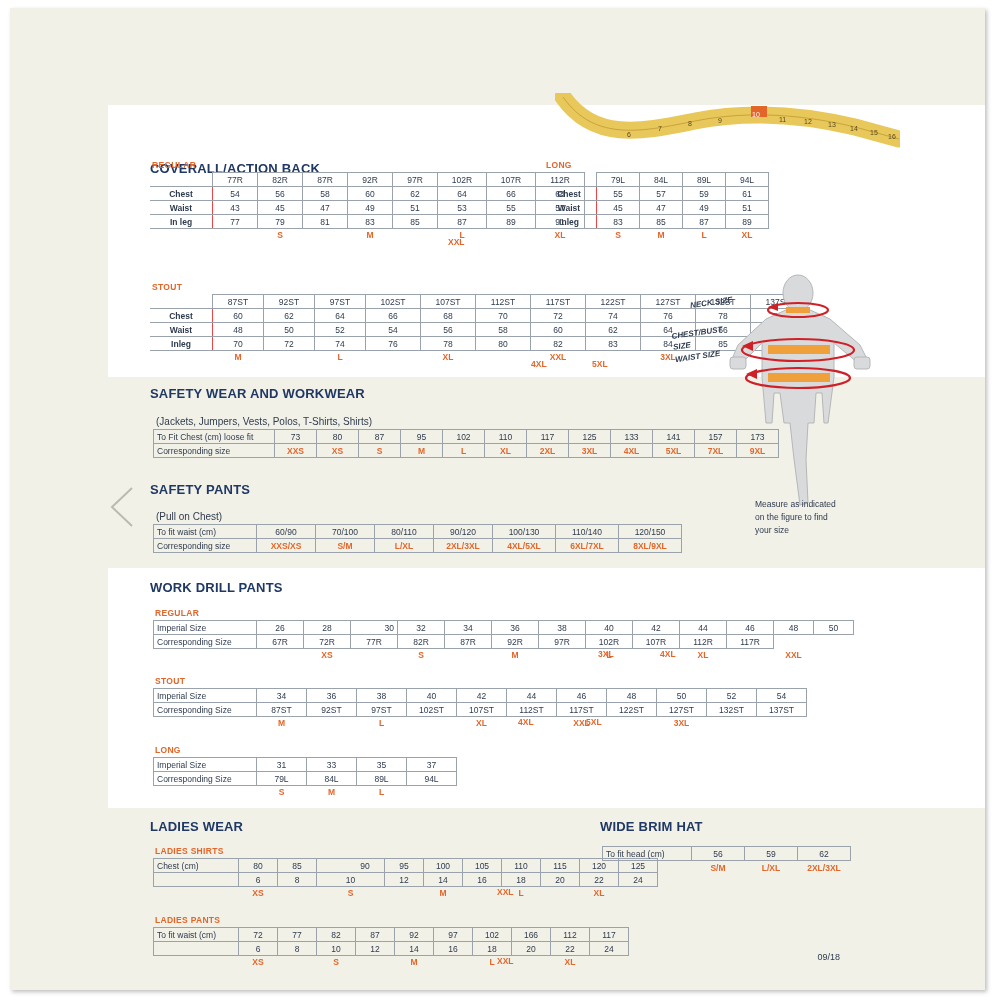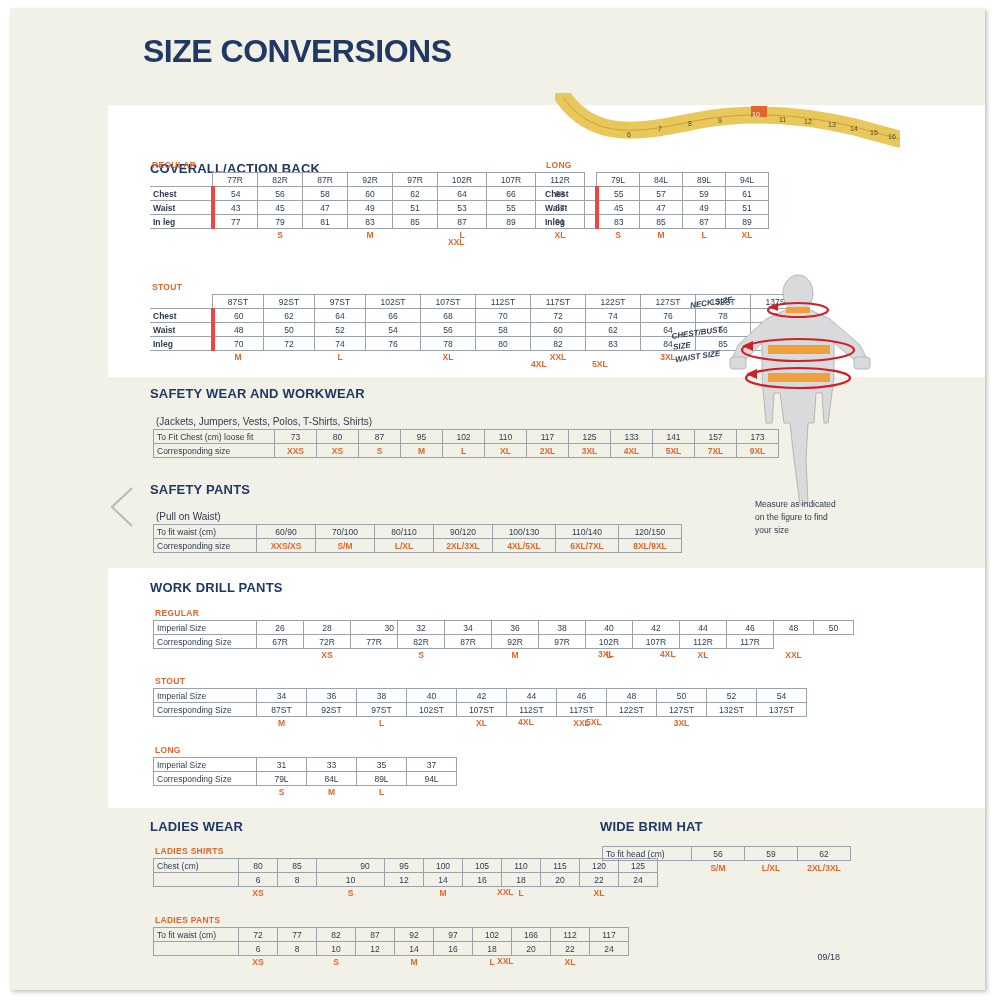--- a/index.html
+++ b/index.html
@@ -51,21 +51,21 @@
   }
   table.grid{
     position:absolute;border-collapse:collapse;
     font-size:8.5px;color:#2e3b4e;
   }
   table.grid td{
     border:1px solid #9aa2ab;
     height:13px;padding:0 3px;text-align:center;white-space:nowrap;
   }
   table.grid td.rowhead{
-    text-align:left;font-weight:bold;border-left:none;border-right:4px solid #ef4444;
+    text-align:center;font-weight:bold;border-left:none;border-right:1px solid #ef4444;
   }
   table.grid td.noborder{
     border:none;
   }
   table.grid tr.sizes td{
     border:none;color:#e2662a;font-weight:bold;font-size:8.5px;height:12px;
   }
   table.grid td.lbl{
     text-align:left;font-weight:normal;border:1px solid #9aa2ab;
   }
@@ -92,21 +92,20 @@
 
 <div class="page">
   <div class="sheet">
 
     <div class="band" style="top:97px;height:272px;"></div>
     <div class="band" style="top:560px;height:240px;"></div>
 
     <div class="left-strip" style="top:0;height:0;"></div>
 
     <div class="title-wrap">
-      <h1>SIZE CONVERSIONS</h1>
     </div>
 
     <svg class="tape" viewBox="0 0 345 58">
       <path d="M8,4 C40,50 90,38 140,28 C195,17 250,22 300,34 L344,46" stroke="#e8c85a" stroke-width="17" fill="none" stroke-linecap="round"></path>
       <path d="M8,4 C40,50 90,38 140,28 C195,17 250,22 300,34 L344,46" stroke="#c9a33c" stroke-width="1" fill="none"></path>
       <rect x="196" y="13" width="16" height="11" fill="#e2662a"></rect>
       <g fill="#5a4a20" font-size="7" font-family="Liberation Sans, sans-serif">
         <text x="72" y="44">6</text>
           <text x="103" y="38">7</text>
         <text x="133" y="33">8</text>
@@ -335,21 +334,21 @@
             <td class="orange">3XL</td>
             <td class="orange">4XL</td>
             <td class="orange">5XL</td>
             <td class="orange">7XL</td>
             <td class="orange">9XL</td>
       </tr>
     </tbody>
       </table>
 
     <div class="section-title" style="left:140px;top:474px;">SAFETY PANTS</div>
-    <div class="note" style="left:146px;top:503px;">(Pull on Waist)</div>
+    <div class="note" style="left:146px;top:503px;">(Pull on Chest)</div>
     <table class="grid" style="left:143px;top:516px;">
       <tbody>
           <tr>
         <td class="lbl" style="width:96px;">To fit waist (cm)</td>
         <td style="width:52px;">60/90</td>
             <td style="width:52px;">70/100</td>
             <td style="width:52px;">80/110</td>
             <td style="width:52px;">90/120</td>
             <td style="width:56px;">100/130</td>
             <td style="width:56px;">110/140</td>

